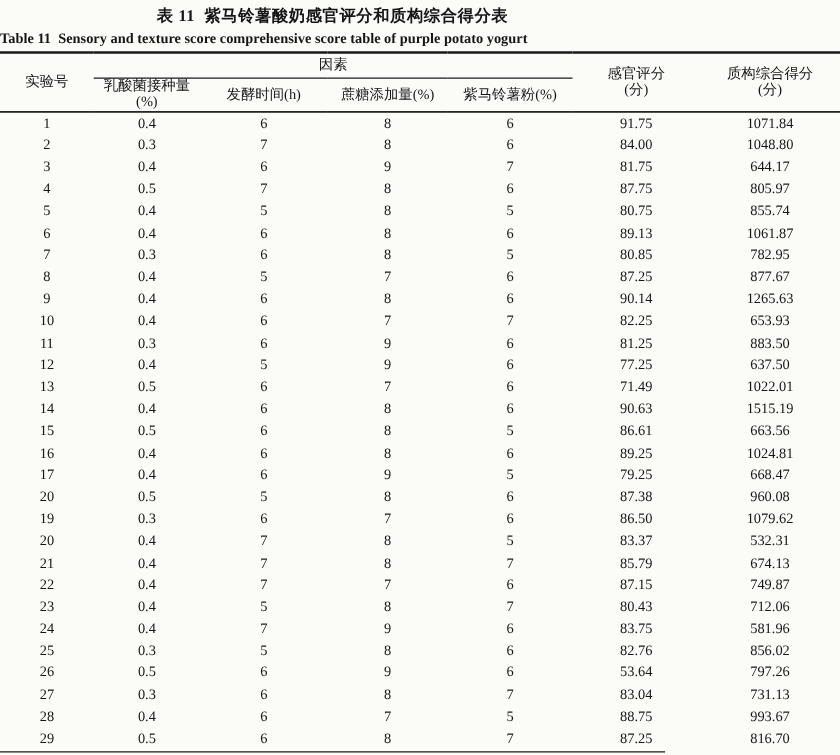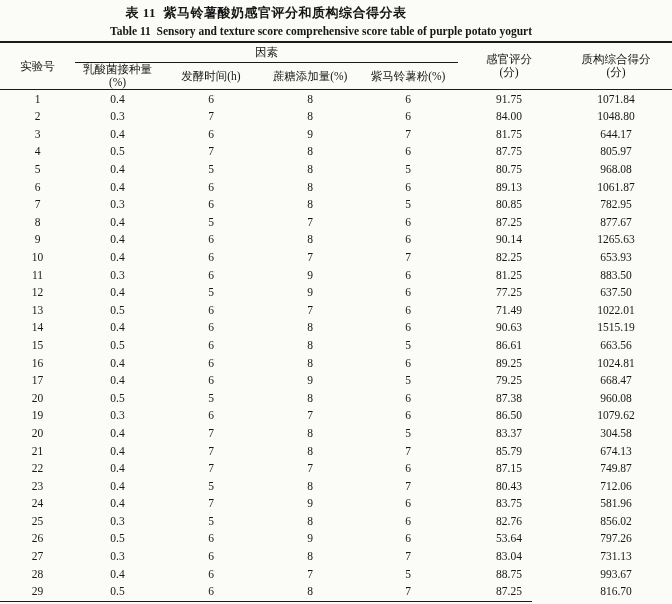--- a/index.html
+++ b/index.html
@@ -15,21 +15,21 @@
   .title-cn {
     padding-top: 4px;
     text-align: center;
     font-size: 13px;
     font-weight: bold;
     white-space: pre;
     letter-spacing: 0.5px;
   }
   .title-en {
     margin-top: 3px;
-    text-align: right;
+    text-align: left;
     font-size: 11.5px;
     font-weight: bold;
     white-space: pre;
   }
 
   table.score-table {
     width: 672px;
     table-layout: fixed;
     border-collapse: collapse;
     margin-top: 4px;
@@ -131,21 +131,21 @@
           <td>87.75</td>
           <td>805.97</td>
         </tr>
         <tr>
           <td>5</td>
           <td>0.4</td>
           <td>5</td>
           <td>8</td>
           <td>5</td>
           <td>80.75</td>
-          <td>968.08</td>
+          <td>855.74</td>
         </tr>
         <tr>
           <td>6</td>
           <td>0.4</td>
           <td>6</td>
           <td>8</td>
           <td>6</td>
           <td>89.13</td>
           <td>1061.87</td>
         </tr>
@@ -266,21 +266,21 @@
           <td>86.50</td>
           <td>1079.62</td>
         </tr>
         <tr>
           <td>20</td>
           <td>0.4</td>
           <td>7</td>
           <td>8</td>
           <td>5</td>
           <td>83.37</td>
-          <td>304.58</td>
+          <td>532.31</td>
         </tr>
         <tr>
           <td>21</td>
           <td>0.4</td>
           <td>7</td>
           <td>8</td>
           <td>7</td>
           <td>85.79</td>
           <td>674.13</td>
         </tr>

